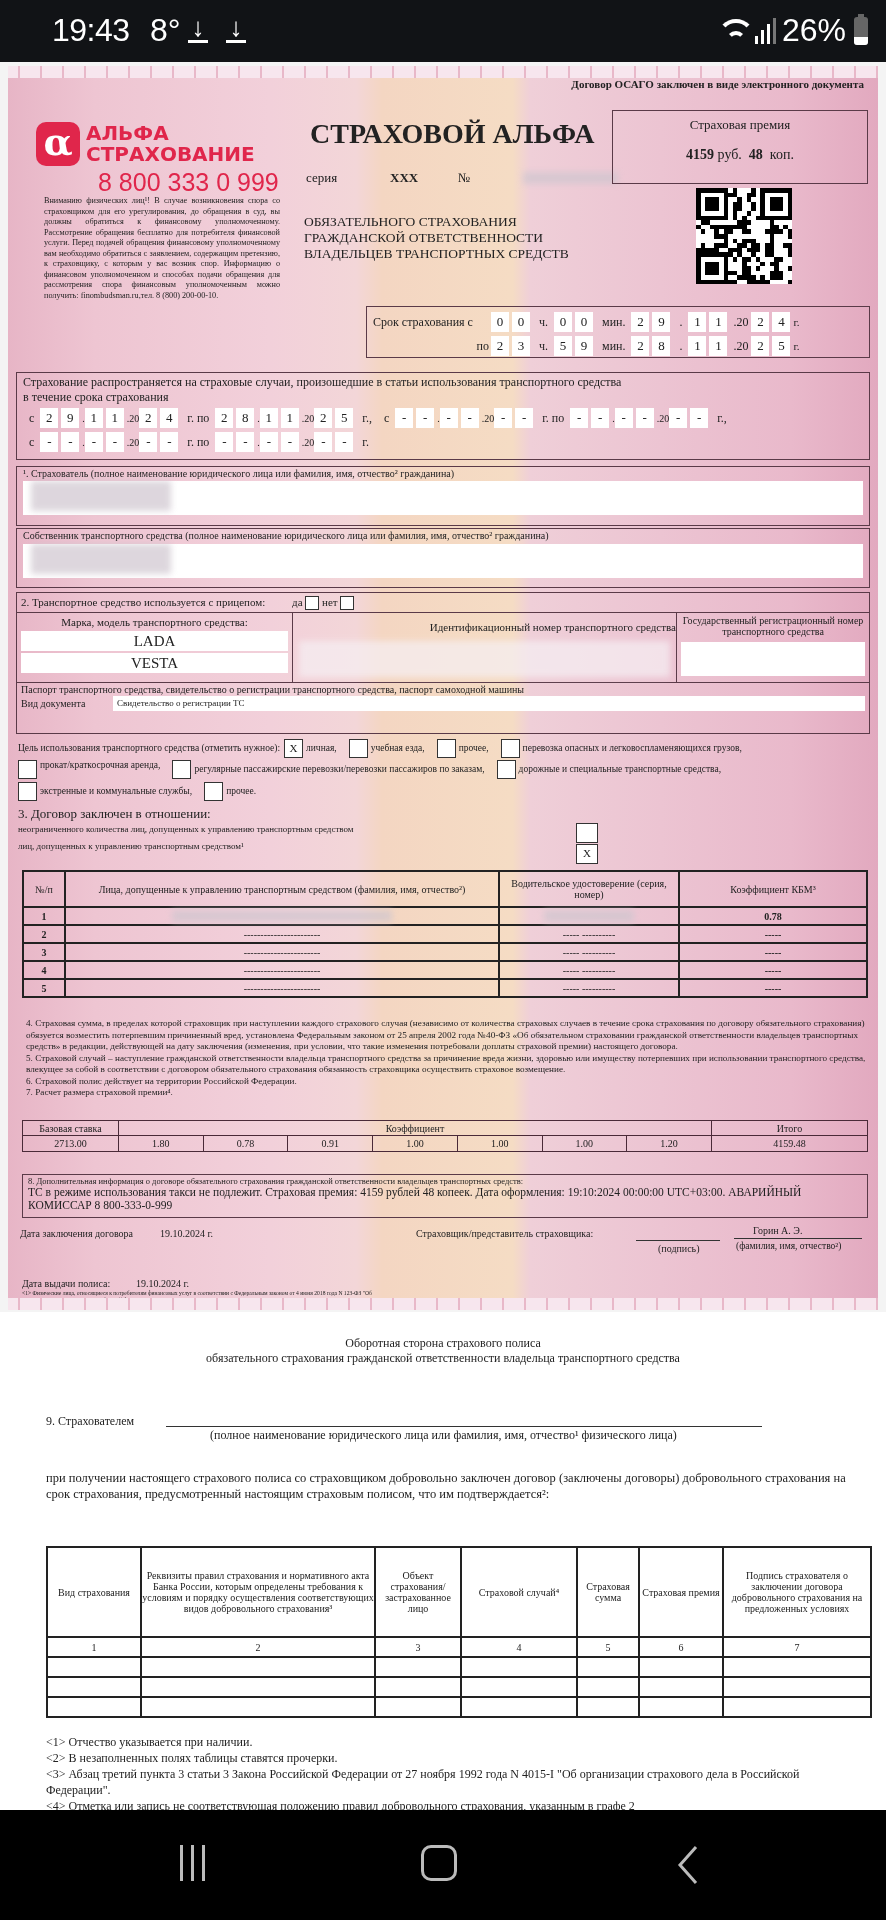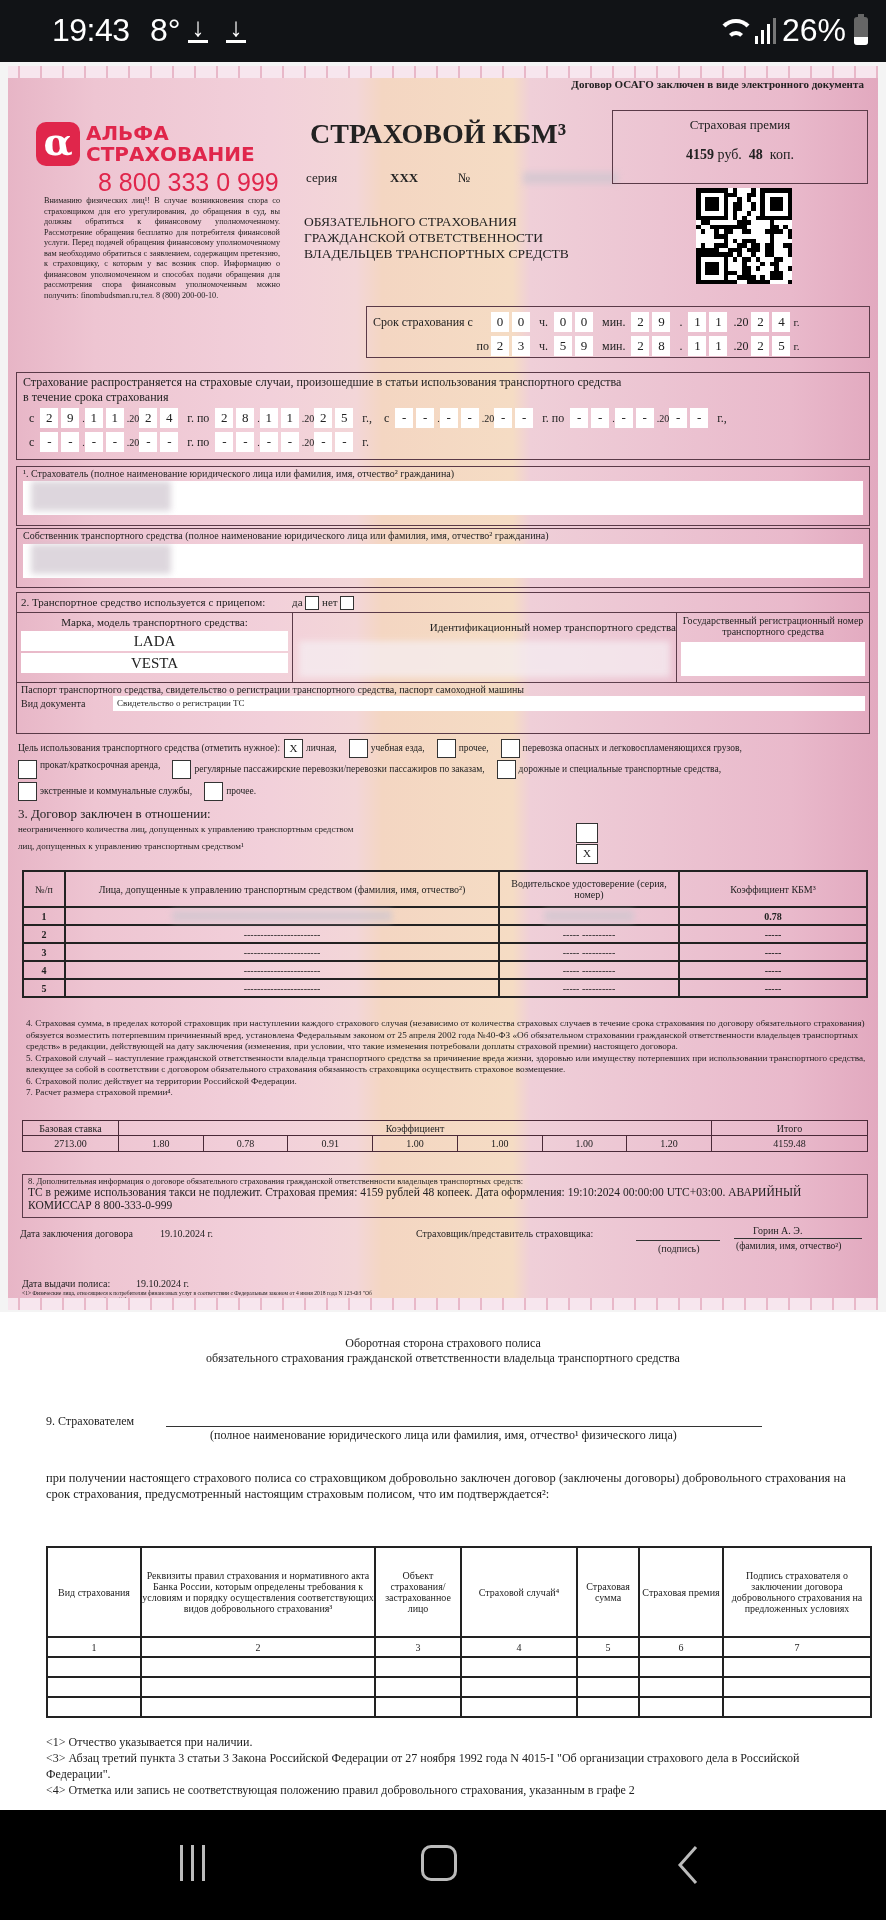--- a/index.html
+++ b/index.html
@@ -79,21 +79,21 @@
     <div class="logo-mark">α</div>
     <div style="font-family:'DejaVu Sans',sans-serif;font-weight:bold;color:#e0264b;font-size:20px;line-height:21px">
       <div>АЛЬФА</div>
       <div>СТРАХОВАНИЕ</div>
     </div>
   </div>
   <div class="abs" style="left:90px;top:102px;font-family:'Liberation Sans',sans-serif;color:#e0264b;font-size:25px">8 800 333 0 999</div>
 
   <div class="abs" style="left:36px;top:130px;width:236px;font-size:8.2px;line-height:10.5px;text-align:justify">Вниманию физических лиц¹! В случае возникновения спора со страховщиком для его урегулирования, до обращения в суд, вы должны обратиться к финансовому уполномоченному. Рассмотрение обращения бесплатно для потребителя финансовой услуги. Перед подачей обращения финансовому уполномоченному вам необходимо обратиться с заявлением, содержащим претензию, к страховщику, с которым у вас возник спор. Информацию о финансовом уполномоченном и способах подачи обращения для рассмотрения спора финансовым уполномоченным можно получить: finombudsman.ru,тел. 8 (800) 200-00-10.</div>
 
-  <div class="abs" style="left:302px;top:52px;font-size:28px;font-weight:bold">СТРАХОВОЙ КБМ³</div>
+  <div class="abs" style="left:302px;top:52px;font-size:28px;font-weight:bold">СТРАХОВОЙ АЛЬФА</div>
   <div class="abs txt13" style="left:298px;top:104px">серия</div>
   <div class="abs txt13" style="left:382px;top:104px;font-weight:bold">XXX</div>
   <div class="abs txt13" style="left:450px;top:104px">№</div>
   <div class="abs blur" style="left:515px;top:106px;width:95px;height:12px"></div>
   <div class="abs" style="left:296px;top:148px;font-size:13.5px;line-height:16px">
     <div>ОБЯЗАТЕЛЬНОГО СТРАХОВАНИЯ</div>
     <div>ГРАЖДАНСКОЙ ОТВЕТСТВЕННОСТИ</div>
     <div>ВЛАДЕЛЬЦЕВ ТРАНСПОРТНЫХ СРЕДСТВ</div>
   </div>
 
@@ -910,20 +910,21 @@
           <td></td>
           <td></td>
           <td></td>
           <td></td>
         </tr>
       </tbody>
   </table>
 
   <div class="abs" style="left:46px;top:422px;width:820px;font-size:12px;line-height:16px" id="back-footnotes">
       <div>&lt;1&gt; Отчество указывается при наличии.</div>
+      <div>&lt;2&gt; В незаполненных полях таблицы ставятся прочерки.</div>
       <div>&lt;3&gt; Абзац третий пункта 3 статьи 3 Закона Российской Федерации от 27 ноября 1992 года N 4015-I "Об организации страхового дела в Российской Федерации".</div>
       <div>&lt;4&gt; Отметка или запись не соответствующая положению правил добровольного страхования, указанным в графе 2</div>
     </div>
 </div>
 
 <div class="navbar">
   <div class="nav-btn" style="left:174px;width:36px;display:flex;gap:8px;justify-content:center">
     <i style="width:3px;height:36px;background:#bbb;display:block"></i>
       <i style="width:3px;height:36px;background:#bbb;display:block"></i>
       <i style="width:3px;height:36px;background:#bbb;display:block"></i>

